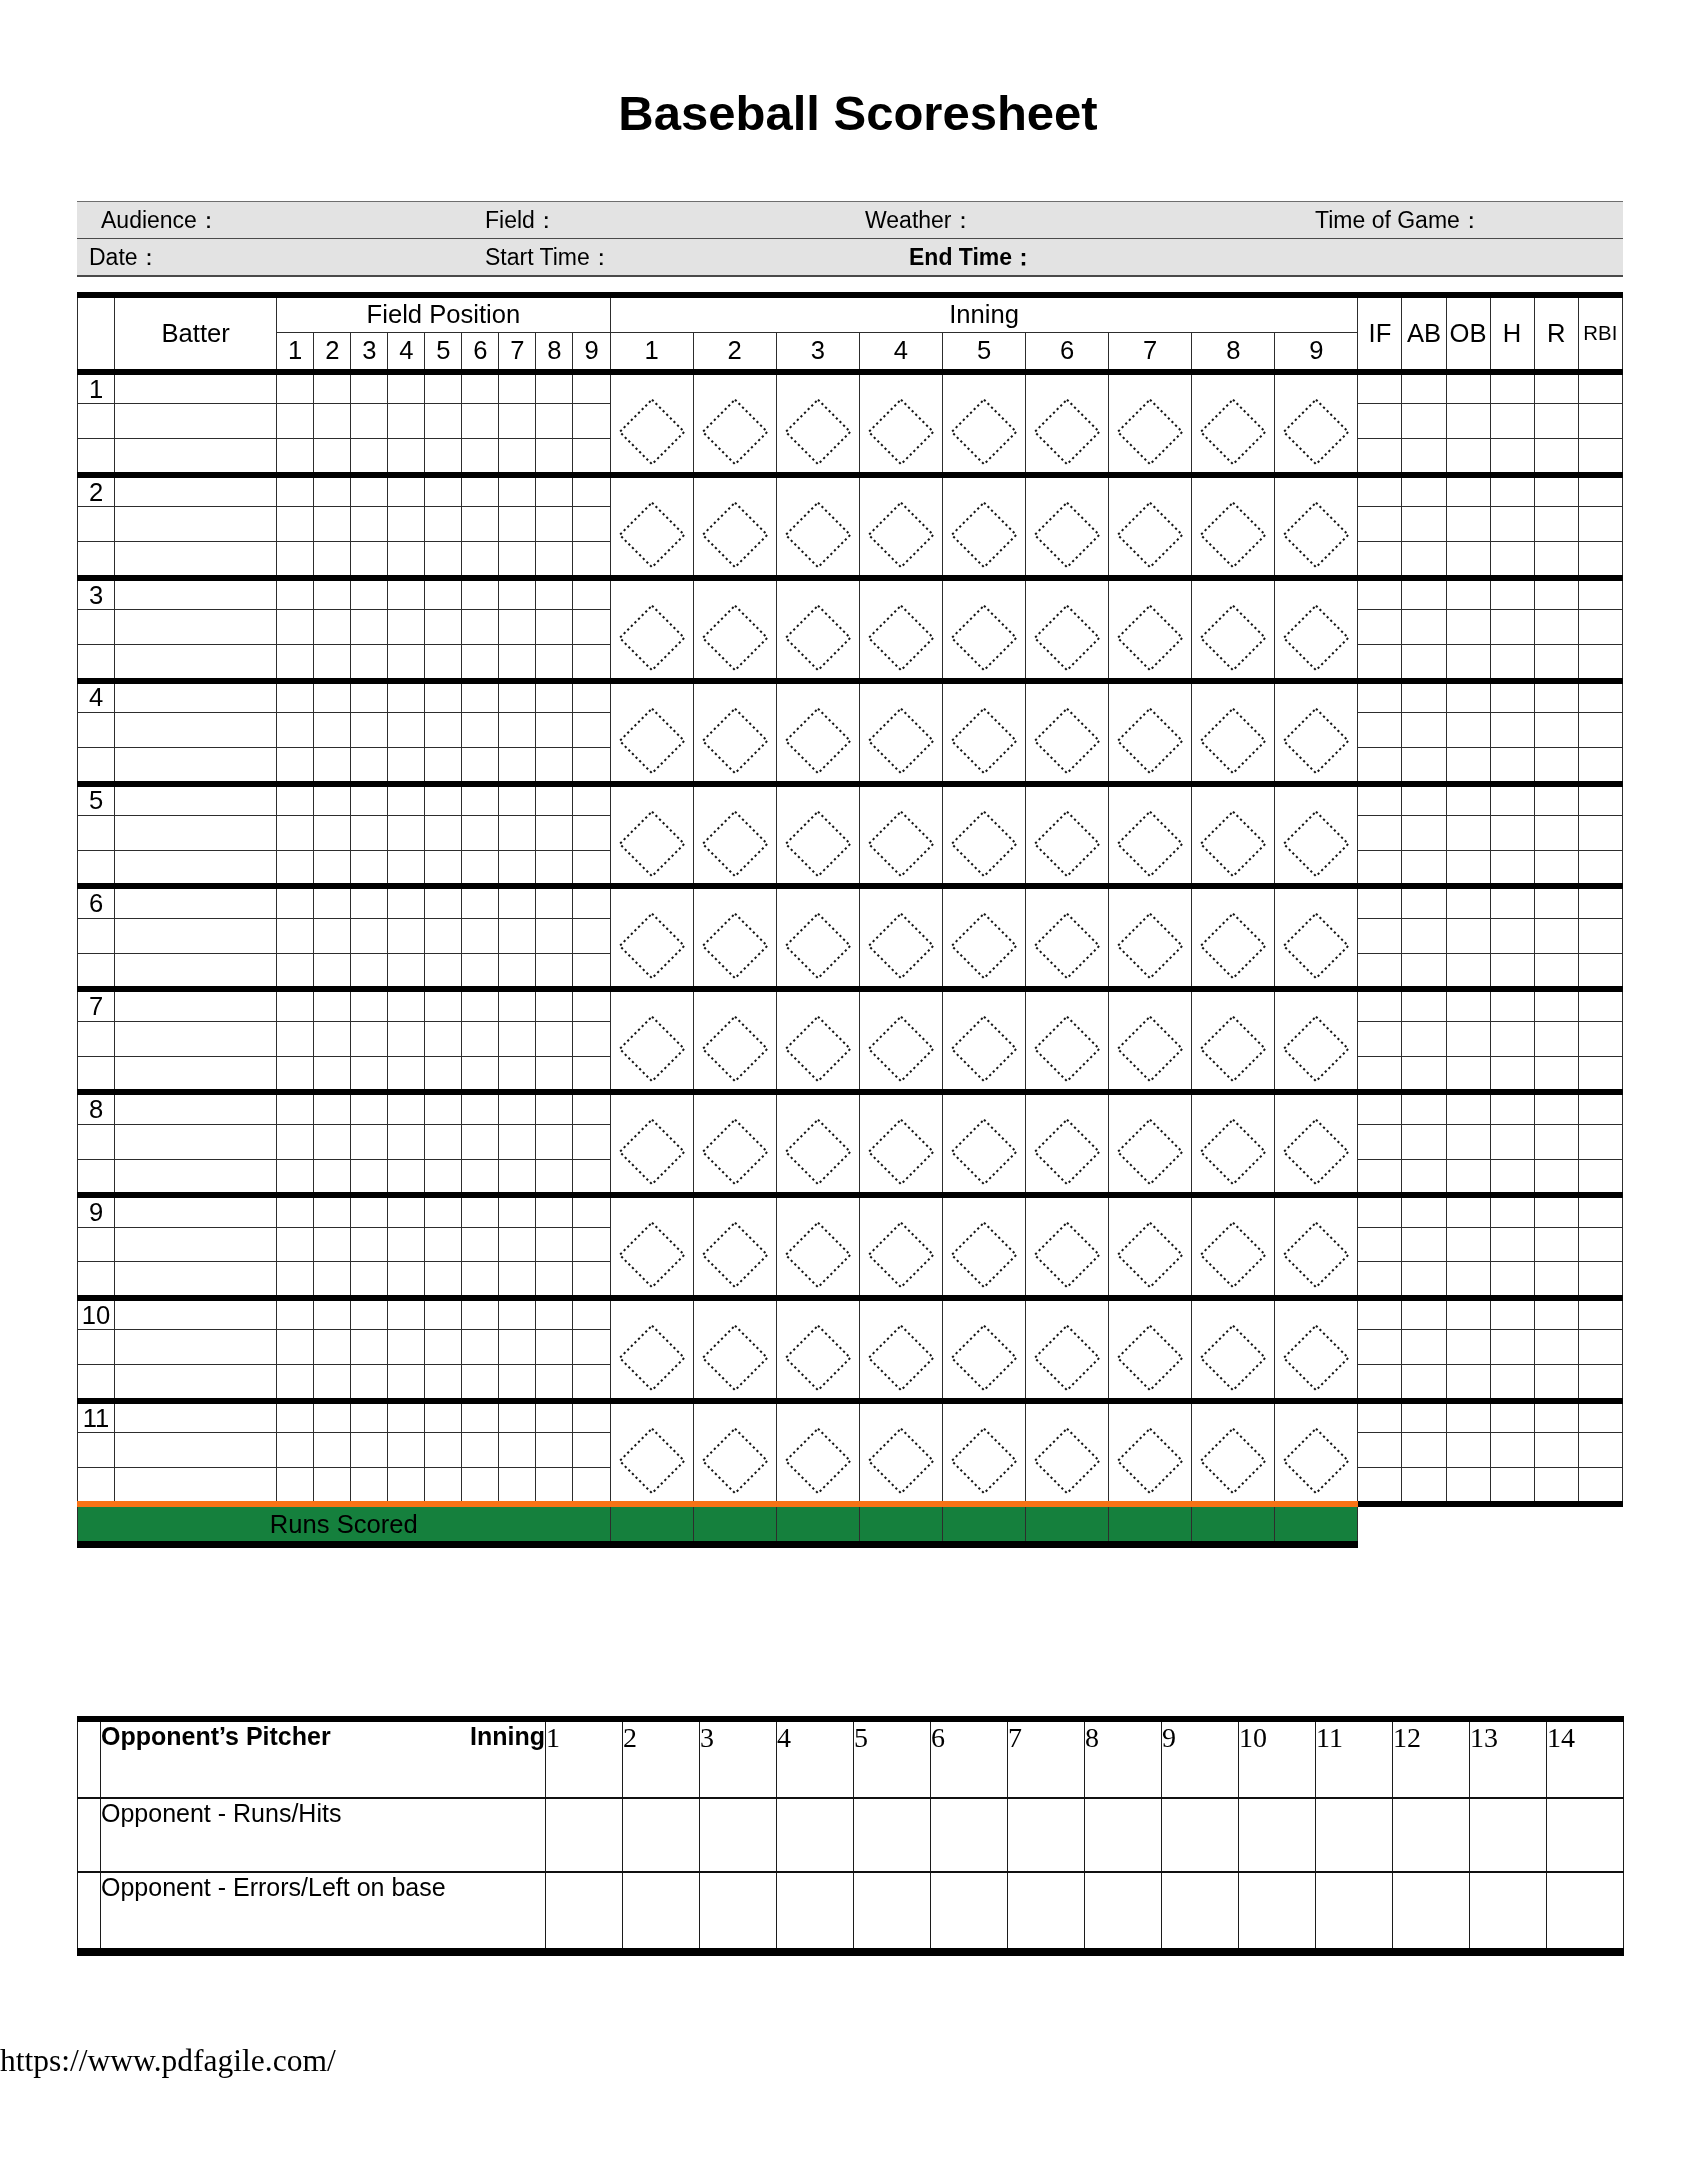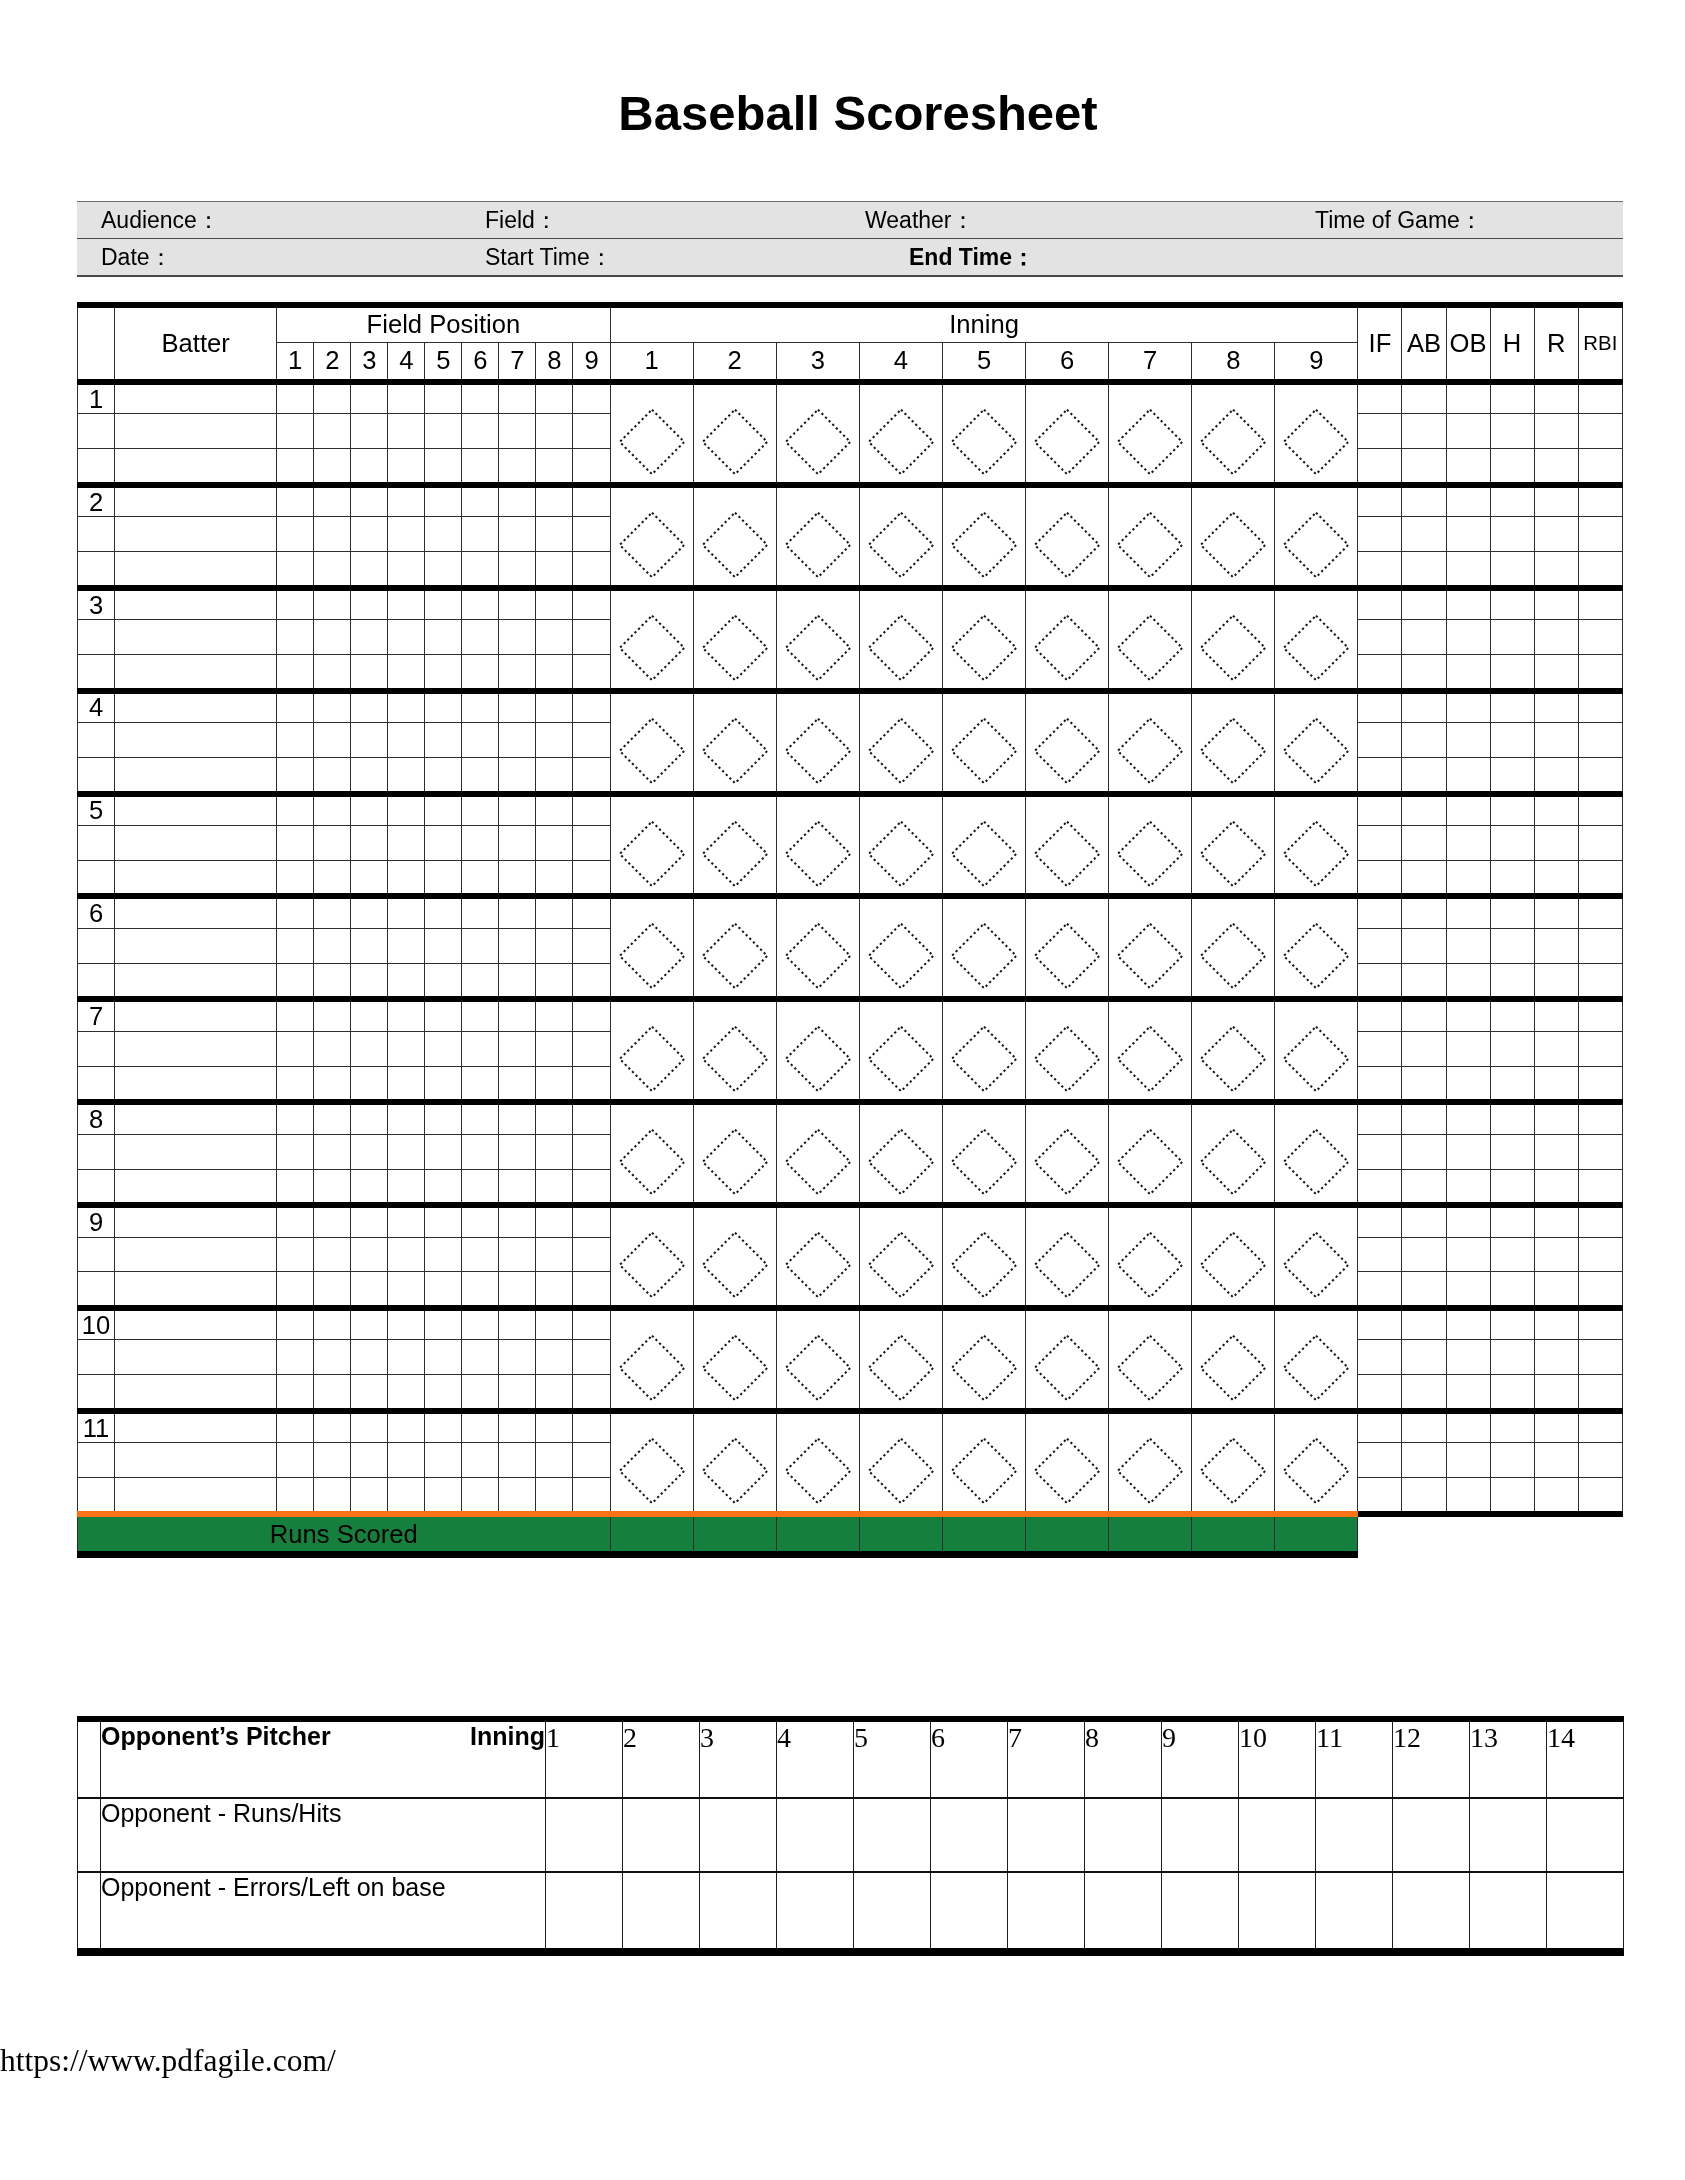--- a/index.html
+++ b/index.html
@@ -14,26 +14,26 @@
   .info-band{position:absolute;left:77px;top:201px;width:1546px;background:#e3e3e3;
              border-top:1.7px solid #6e6e6e;border-bottom:2.6px solid #4a4a4a;}
   .info-row{position:relative;height:36px;}
   .info-row-1{border-bottom:1.7px solid #4a4a4a;}
   .info-row span{position:absolute;top:50%;transform:translateY(-50%);
                  font-size:23px;white-space:nowrap;}
   .info-row-1 span:nth-child(1){left:24px;}
   .info-row-1 span:nth-child(2){left:408px;}
   .info-row-1 span:nth-child(3){left:788px;}
   .info-row-1 span:nth-child(4){left:1238px;}
-  .info-row-2 span:nth-child(1){left:24px;text-align:center;}
+  .info-row-2 span:nth-child(1){left:12px;text-align:center;}
   .info-row-2 span:nth-child(2){left:408px;}
   .info-row-2 span:nth-child(3){left:832px;font-weight:bold;}
 
   
-  .main-wrap{position:absolute;left:77px;top:302px;}
+  .main-wrap{position:absolute;left:77px;top:292px;}
   .score-table{border-collapse:collapse;table-layout:fixed;width:1546px;}
   .score-table th,.score-table td{border:1.7px solid #2d2d2d;padding:0;background:#fff;
        font-weight:normal;text-align:center;vertical-align:middle;font-size:25.6px;}
   .c-num{width:37px;}.c-bat{width:162px;}.c-fp{width:37px;}
   .c-inn{width:83px;}.c-st{width:44px;}
   .h1{height:37px;}.h2{height:40px;}
   .rA{height:31px;}.rB{height:34px;}.rC{height:35px;}.runs{height:41px;}
   .gray{background:#e2e2e2;}
   .h1 th{border-top:6px solid #000;}
   .h2 th, .score-table th[rowspan]{border-bottom:6px solid #000;}

